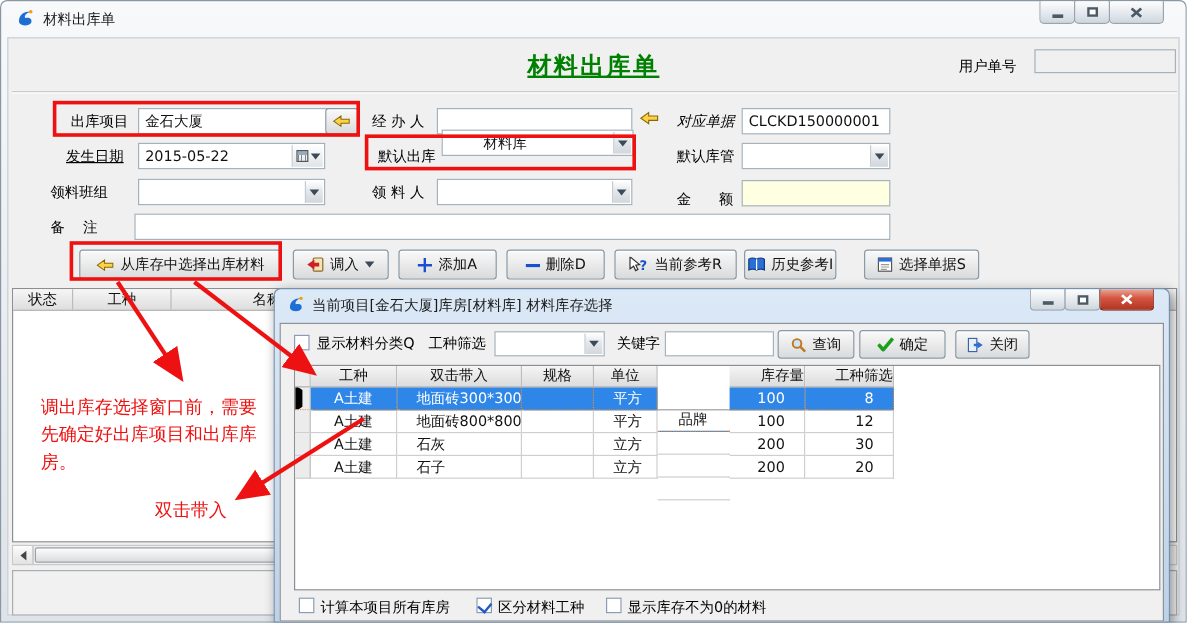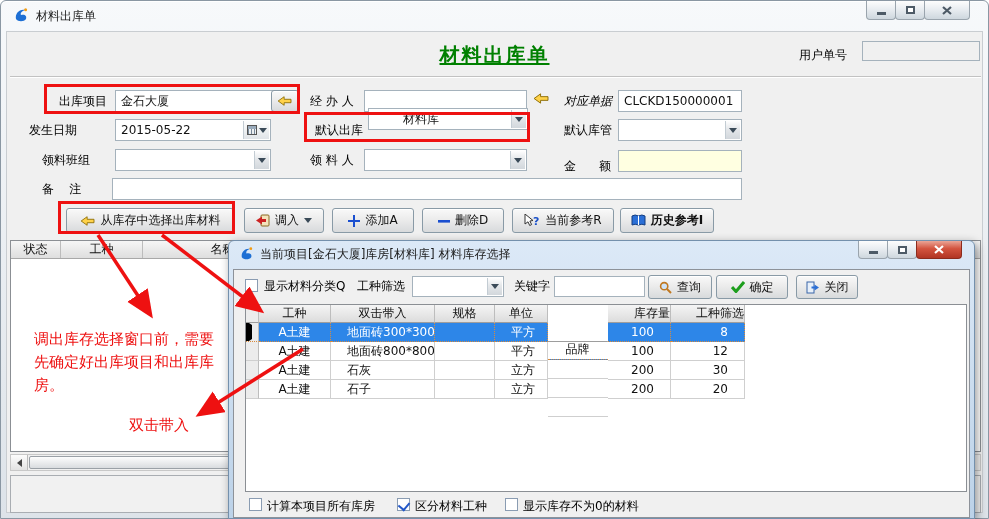--- a/index.html
+++ b/index.html
@@ -139,21 +139,21 @@
           </svg>
         </div>
       <span class="lbl" style="left:303px; top:59px;">经 办 人</span>
       <div class="field" style="left:357px; top:58px; width:163px;"></div>
       <span style="position:absolute; left:526px; top:60px;"><svg width="17" height="13" viewBox="0 0 18 14">
             <path d="M1 7 L8 2 L8 5 L16 5 L16 9 L8 9 L8 12 Z" fill="#ffd24a" stroke="#8a6a00"></path>
           </svg></span>
       <span class="lbl" style="left:557px; top:59px;font-style:italic;">对应单据</span>
       <div class="field" style="left:611px; top:58px; width:124px;">CLCKD150000001</div>
 
-      <span class="lbl" style="left:22px; top:88px;">发生日期</span>
+      <span class="lbl" style="left:48px; top:88px;text-decoration:underline;">发生日期</span>
       <div class="field" style="left:108px; top:87px; width:156px;">
         <span>2015-05-22</span>
         <span class="calbtn">
             <span class="calico"></span>
             <span class="tri"></span>
           </span>
       </div>
       <span class="lbl" style="left:308px; top:88px;">默认出库</span>
       <div class="field combo" style="left:361px; top:76px; width:160px;padding-left:34px;">
         <span>材料库</span>
@@ -215,26 +215,34 @@
           </svg>
         <span>删除D</span>
       </div>
       <div class="btn" style="left:505px; top:176px; width:102px;">
         <svg width="16" height="14" viewBox="0 0 16 14">
             <path d="M1 0 L1 10 L4 7.8 L5.7 11.5 L7.6 10.6 L5.9 7 L9 6.5 Z" fill="#fff" stroke="#333"></path>
             <text x="9" y="11" font-size="11" font-weight="bold" fill="#1a50c8">?</text>
           </svg>
         <span>当前参考R</span>
       </div>
-      <div class="btn" style="left:613px; top:176px; width:94px;font-weight:bold;">
+      <div class="btn" style="left:613px; top:176px; width:77px;">
         <svg width="15" height="13" viewBox="0 0 15 13">
             <path d="M1 2 Q4 0 7.5 2 Q11 0 14 2 V11 Q11 9.5 7.5 11 Q4 9.5 1 11 Z" fill="#2b6fd6" stroke="#123c80"></path>
             <path d="M7.5 2 V11" stroke="#fff"></path>
           </svg>
         <span>历史参考I</span>
+      </div>
+      <div class="btn" style="left:713px; top:176px; width:96px;">
+        <svg width="13" height="13" viewBox="0 0 13 13">
+            <rect x="1" y="1" width="11" height="11" fill="#fff" stroke="#555"></rect>
+            <rect x="1" y="1" width="11" height="3" fill="#2b6fd6"></rect>
+            <path d="M3 6.5 h7 M3 8.5 h7 M3 10.5 h5" stroke="#999"></path>
+          </svg>
+        <span>选择单据S</span>
       </div>
 
       <div class="grid-area">
         <div class="ghead">
           <div class="gh" style="width:50px;">状态</div>
           <div class="gh" style="width:82px;">工种</div>
           <div class="gh" style="width:160px;">名称</div>
           <div class="gh" style="flex:1; border-right:none;"></div>
         </div>
       </div>

